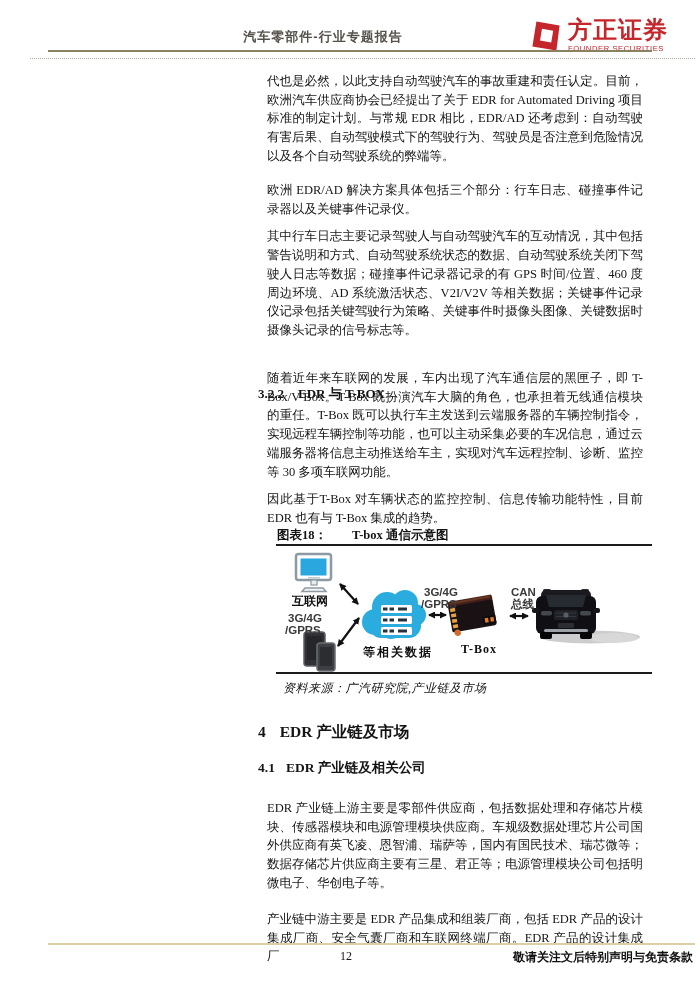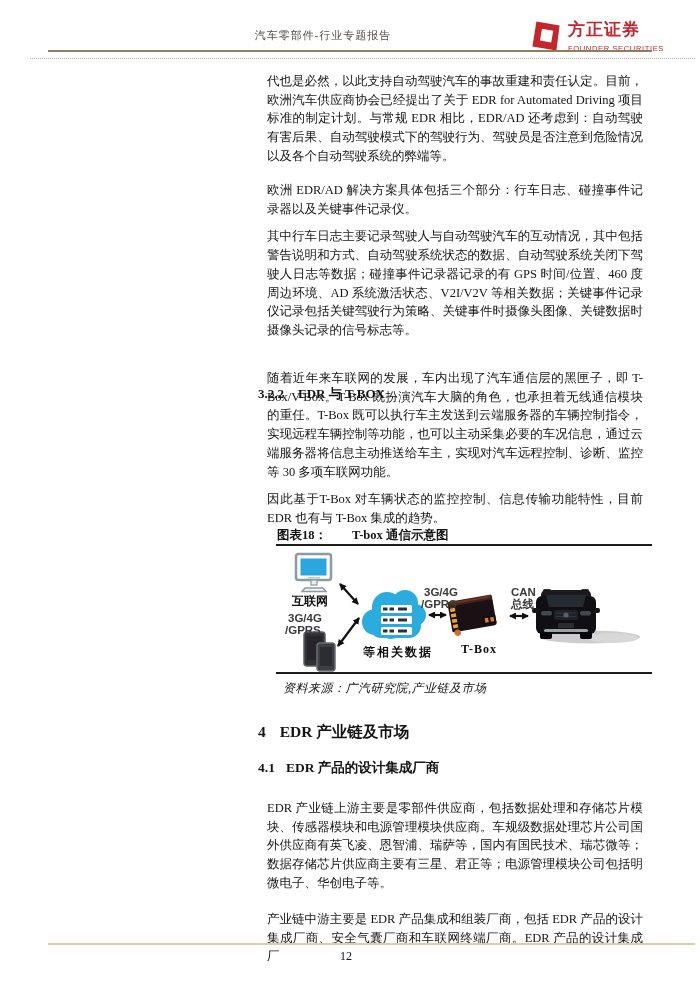--- a/index.html
+++ b/index.html
@@ -1,27 +1,27 @@
 <!DOCTYPE html>
 <html><head>
 <meta charset="utf-8">
 <style>
   html,body{margin:0;padding:0;background:#ffffff;}
   .page{position:relative;width:700px;height:990px;background:#ffffff;overflow:hidden;
         font-family:"Liberation Serif","DejaVu Serif",serif;color:#141414;}
   
   .hdr-title{position:absolute;top:28px;left:323px;transform:translateX(-50%);
-    font-family:"Liberation Sans","DejaVu Sans",sans-serif;font-weight:normal;
-    font-size:11px;color:#55504a;white-space:nowrap;letter-spacing:1px;}
+    font-family:"Liberation Sans","DejaVu Sans",sans-serif;font-weight:bold;
+    font-size:13px;color:#55504a;white-space:nowrap;letter-spacing:1px;}
   .hdr-rule{position:absolute;top:50px;left:48px;width:604px;height:2px;background:#8a8160;}
   .hdr-dotted{position:absolute;top:58px;left:30px;width:665px;border-top:1px dotted #b3ac9c;}
   .logo{position:absolute;top:18px;left:530px;display:flex;align-items:flex-start;}
   .logo-txt{margin-left:6px;}
   .logo-cn{font-family:Liberation Serif, serif;font-weight:bold;
-    font-size:17px;line-height:24px;color:#c4262c;letter-spacing:1px;white-space:nowrap;}
+    font-size:24px;line-height:24px;color:#c4262c;letter-spacing:1px;white-space:nowrap;}
   .logo-en{font-family:"Liberation Sans","DejaVu Sans",sans-serif;font-weight:normal;
     font-size:7.6px;color:#c4262c;letter-spacing:0.6px;margin-top:2px;white-space:nowrap;}
   
   .col{position:absolute;left:258px;width:394px;}
   .col p{margin:9px;font-size:12.5px;line-height:18.7px;text-align:justify;}
   .h322{position:absolute;left:258px;top:337px;font-weight:bold;font-size:13px;margin-top:48px;}
   .h322 .num{margin-right:14px;}
   .h4{position:absolute;left:258px;top:722px;font-weight:bold;font-size:15.5px;}
   .h4 .num{margin-right:14px;}
   .h41{position:absolute;left:258px;top:759px;font-weight:bold;font-size:13.5px;}
@@ -197,26 +197,27 @@
     <div class="dlabel-cn tbox-label" style="left:203px;top:94px;">T-Box</div>
   </div>
 
   <div class="fig-rule-bottom"></div>
   <div class="fig-source">资料来源：广汽研究院,产业链及市场</div>
 
   <div class="h4">
     <span class="num">4</span><span>EDR 产业链及市场</span>
   </div>
   <div class="h41">
-    <span class="num">4.1</span><span>EDR 产品的设计集成厂商</span>
+    <span class="num">4.1</span><span>EDR 产业链及相关公司</span>
   </div>
 
   <div class="col" style="top:790px;">
     <p>EDR 产业链上游主要是零部件供应商，包括数据处理和存储芯片模块、传感器模块和电源管理模块供应商。车规级数据处理芯片公司国外供应商有英飞凌、恩智浦、瑞萨等，国内有国民技术、瑞芯微等；数据存储芯片供应商主要有三星、君正等；电源管理模块公司包括明微电子、华创电子等。</p>
   </div>
   <div class="col" style="top:901px;">
     <p>产业链中游主要是 EDR 产品集成和组装厂商，包括 EDR 产品的设计集成厂商、安全气囊厂商和车联网终端厂商。EDR 产品的设计集成厂</p>
   </div>
 
   <div class="ftr-rule"></div>
   <div class="page-num">12</div>
+  <div class="ftr-notice">敬请关注文后特别声明与免责条款</div>
 
 </div>
 
 </body></html>

